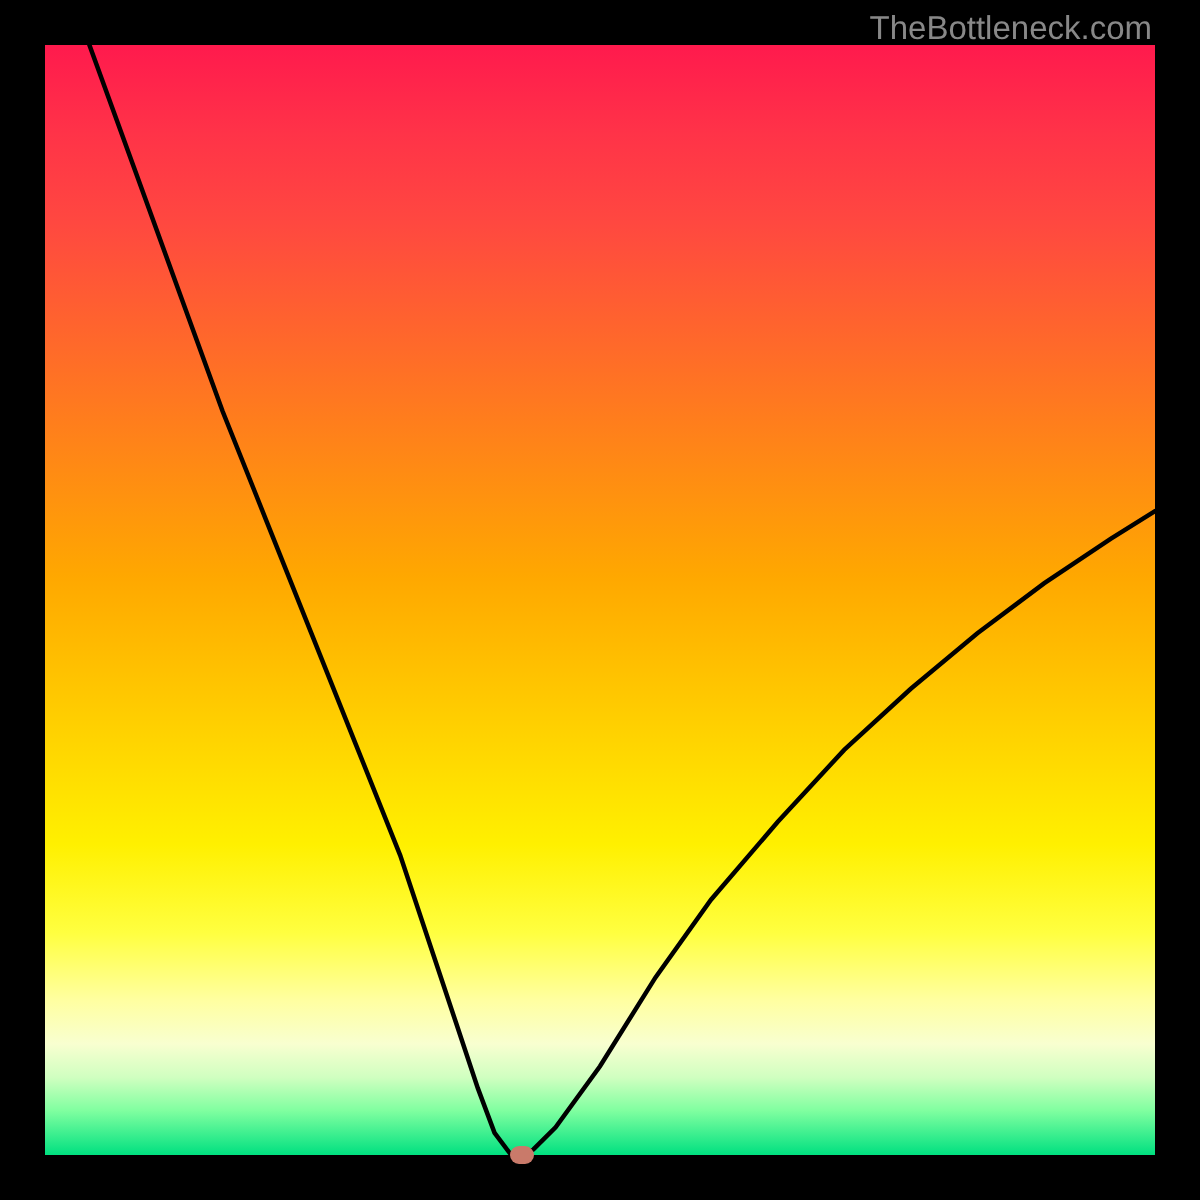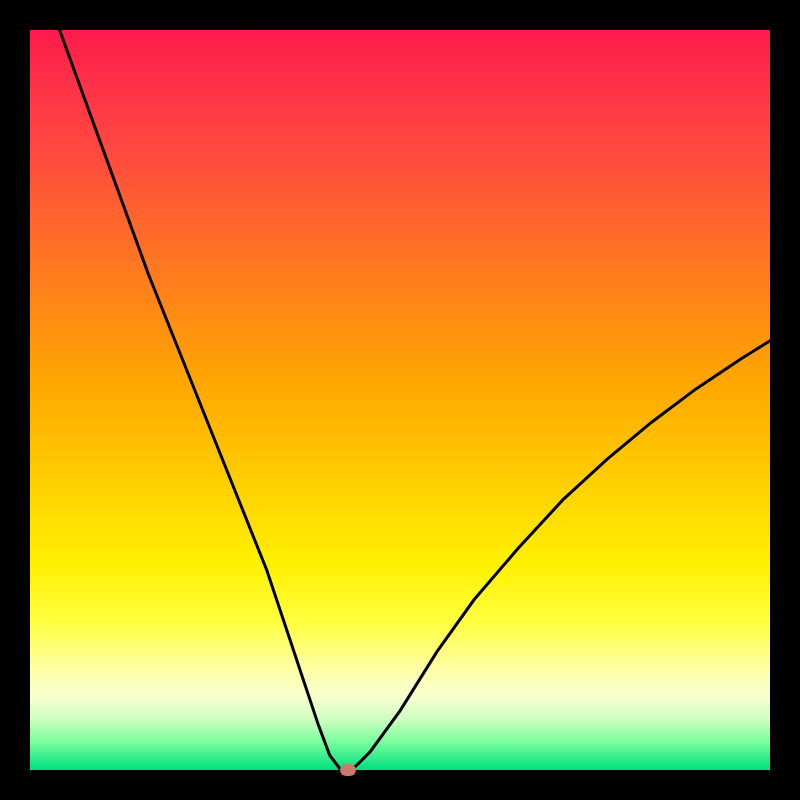--- a/index.html
+++ b/index.html
@@ -61,19 +61,20 @@
     height: 12px;
     background: #c97a6a;
     border-radius: 6px;
     transform: translate(-50%, -50%);
   }
 </style>
 </head>
 <body>
 
 <div class="chart-container">
+  <div class="watermark">TheBottleneck.com</div>
   <div class="plot-area">
     <svg class="curve" width="740" height="740" viewBox="0 0 740 740">
       <path id="curve-path" fill="none" stroke="#000" stroke-width="3" stroke-linecap="round" d="M29.60 0.00 L59.20 81.40 L88.80 162.80 L118.40 244.20 L148.00 318.20 L177.60 392.20 L207.20 466.20 L236.80 540.20 L259.00 606.80 L273.80 651.20 L288.60 695.60 L299.70 725.20 L310.80 740.00 L318.20 740.00 L325.60 736.30 L340.40 721.50 L370.00 680.80 L407.00 621.60 L444.00 569.80 L488.40 518.00 L532.80 469.90 L577.20 429.20 L621.60 392.20 L666.00 358.90 L710.40 329.30 L740.00 310.80"></path>
     </svg>
     <div class="marker" id="min-marker" style="left: 318.2px; top: 740px; background: rgb(201, 122, 106);"></div>
   </div>
 </div>
 
 </body></html>

